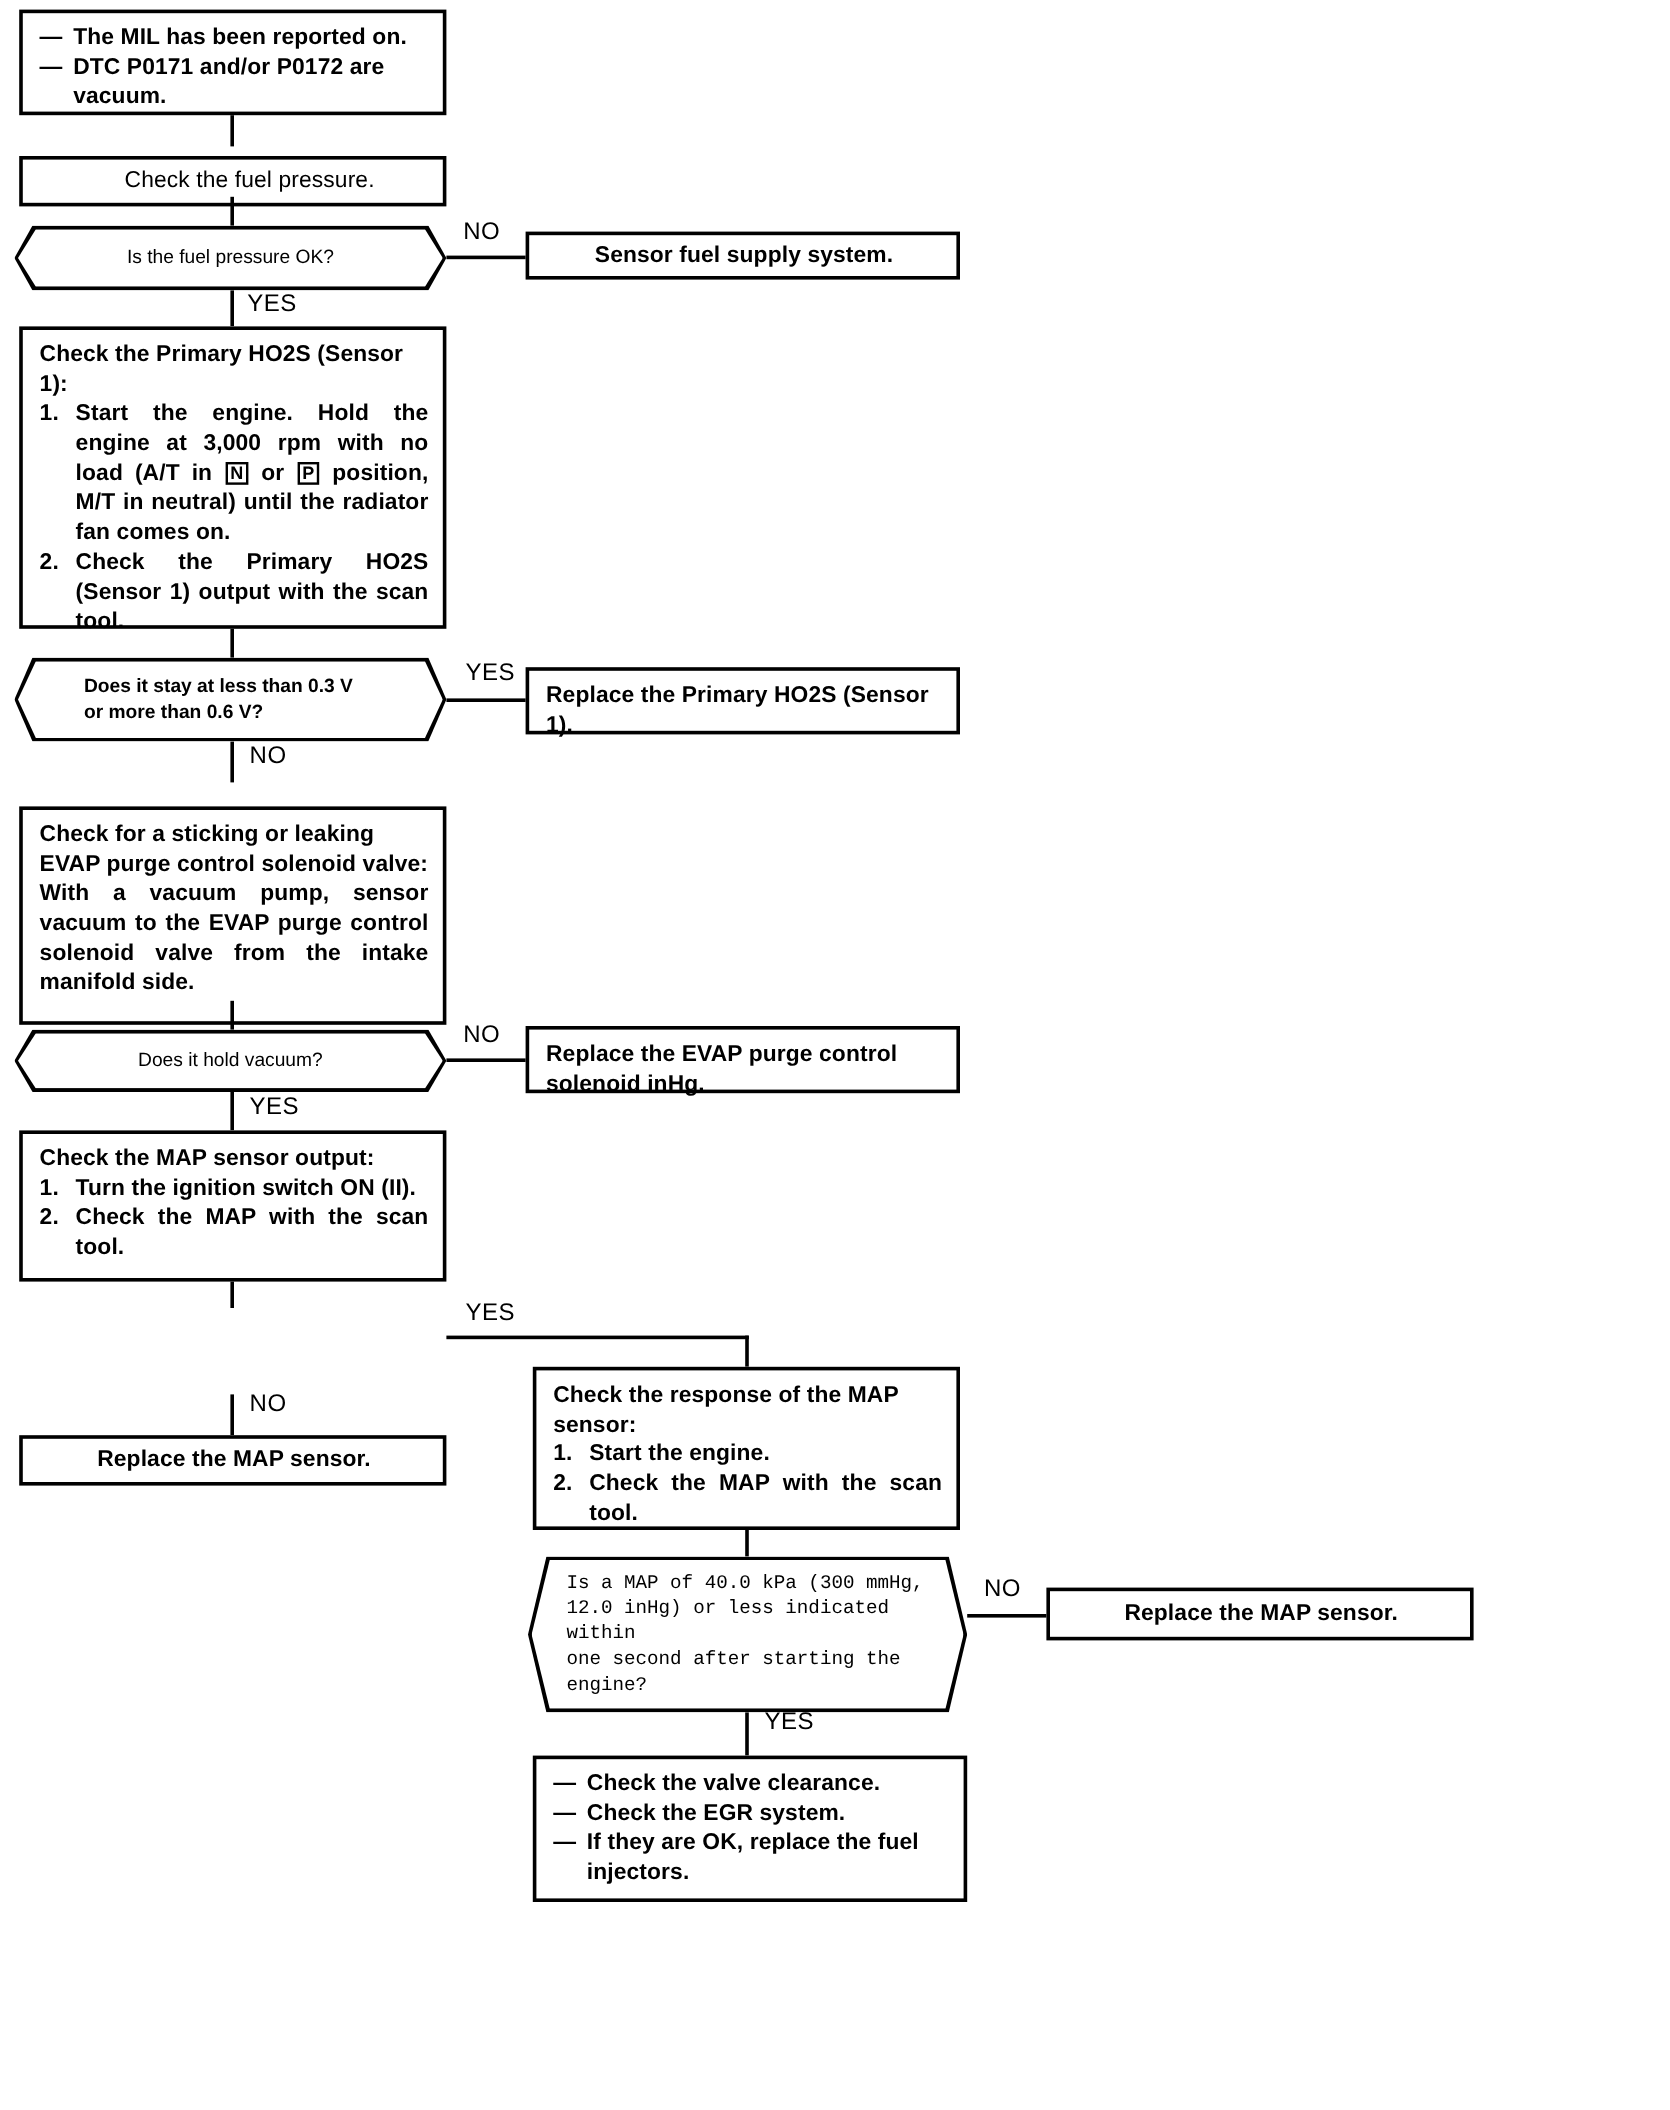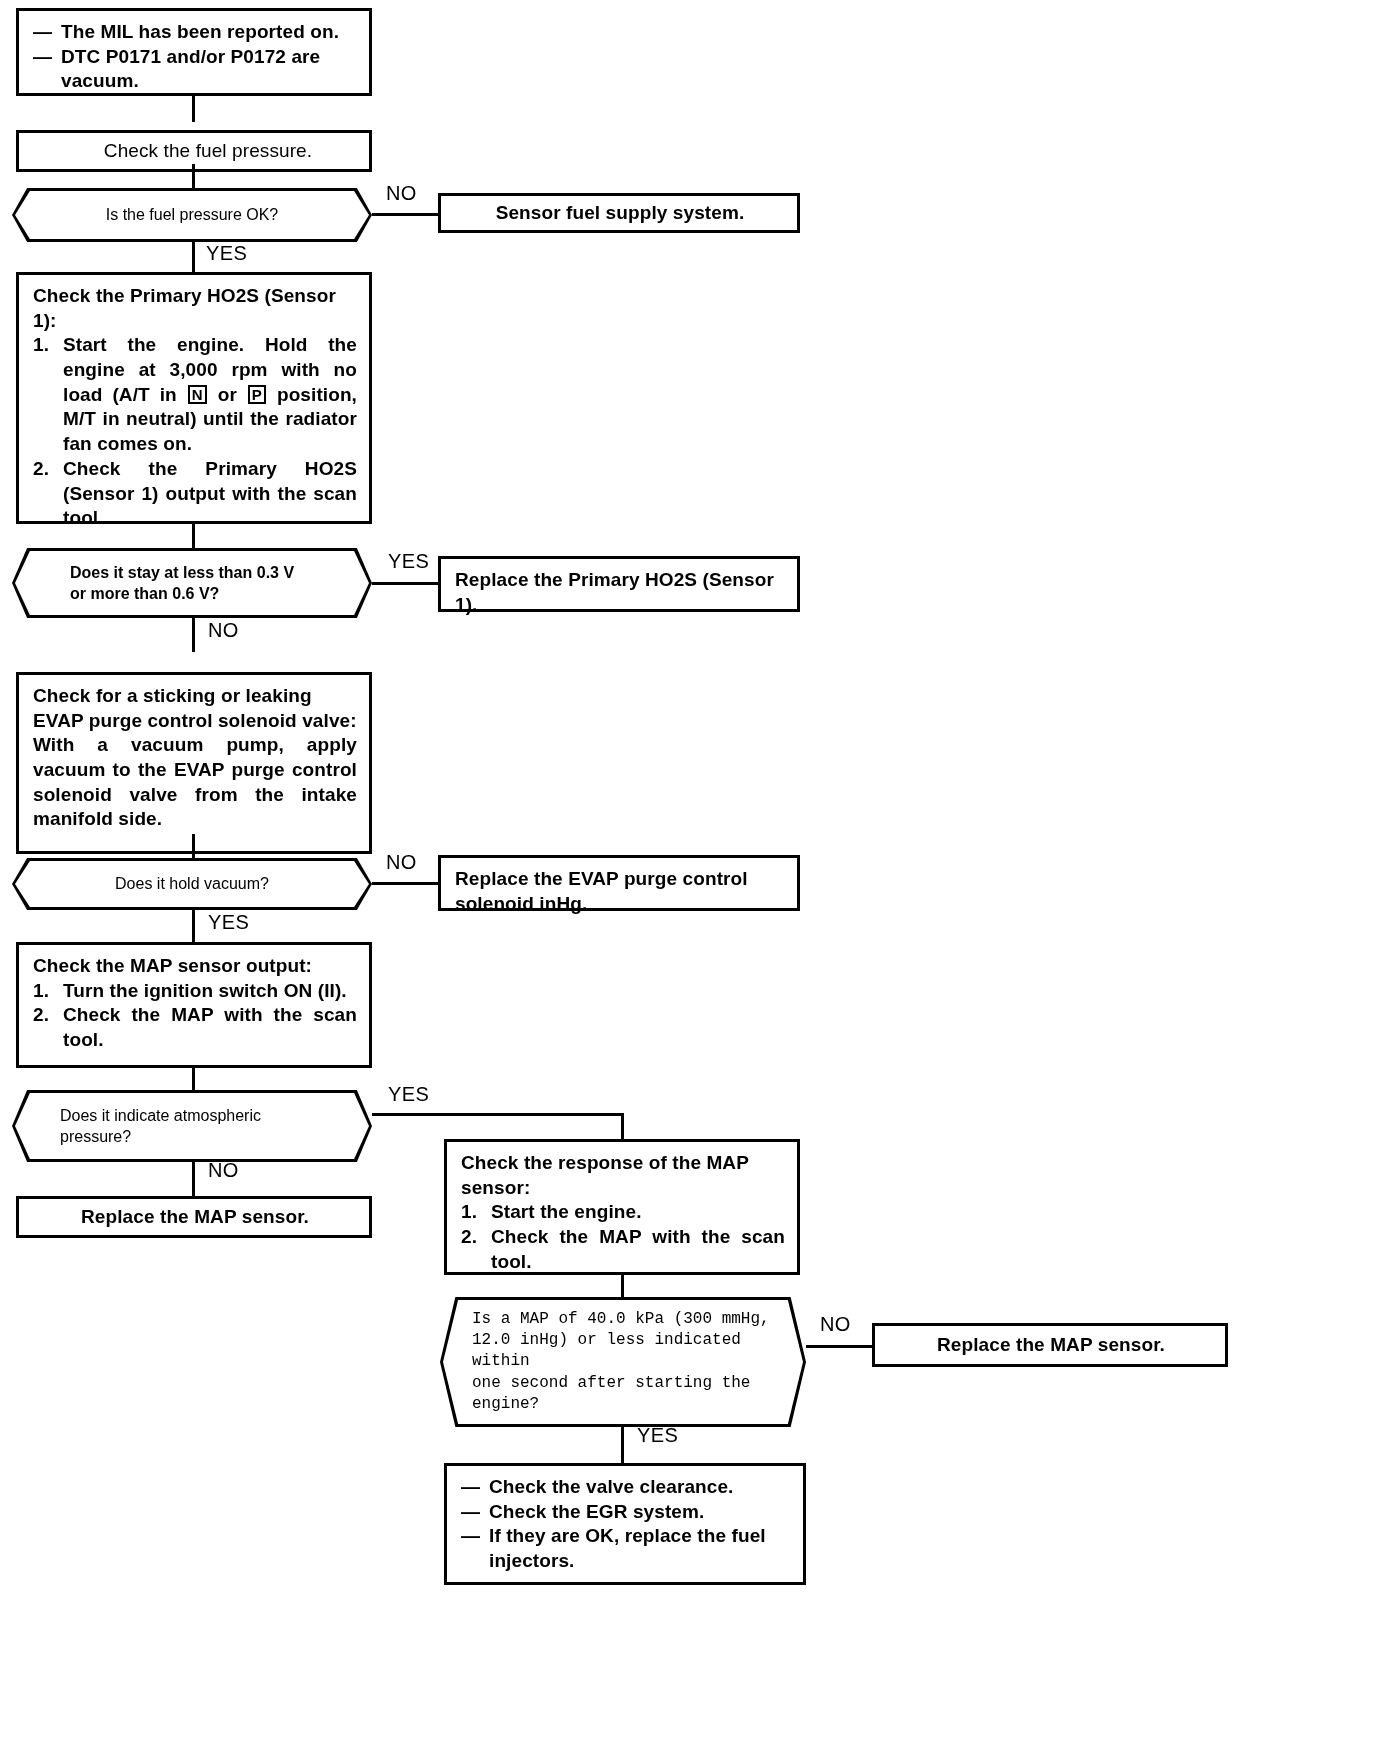--- a/index.html
+++ b/index.html
@@ -212,21 +212,21 @@
 
   <div class="node bold pad" style="left:438px; top:556px; width:362px; height:56px;">
     <span>Replace the Primary HO2S (Sensor 1).</span>
   </div>
 
   <div class="v-line" style="left:192px; top:618px; height:34px;"></div>
   <div class="branch-label" style="left:208px; top:619px;">NO</div>
 
   <div class="node pad" style="left:16px; top:652px; width:356px; height:182px;margin-top:20px;">
     <span class="hdr">Check for a sticking or leaking EVAP purge control solenoid valve:</span>
-    <span class="body-txt">With a vacuum pump, apply vacuum to the EVAP purge control solenoid valve from the intake manifold side.</span>
+    <span class="body-txt">With a vacuum pump, sensor vacuum to the EVAP purge control solenoid valve from the intake manifold side.</span>
   </div>
 
   <div class="v-line" style="left:192px; top:834px; height:24px;"></div>
 
   <div class="hex" style="left:12px; top:858px; width:360px; height:52px;">
     <div class="hex-inner"></div>
     <div class="hex-label c">Does it hold vacuum?</div>
   </div>
 
   <div class="h-line" style="left:372px; top:882px; width:68px;"></div>
@@ -248,27 +248,20 @@
       </div>
       <div class="step">
         <span class="step-num">2.</span>
         <span class="step-txt">Check the MAP with the scan tool.</span>
       </div>
     </div>
   </div>
 
   <div class="v-line" style="left:192px; top:1068px; height:22px;"></div>
 
-  <div class="hex" style="left:12px; top:1090px; width:360px; height:72px;">
-    <div class="hex-inner"></div>
-    <div class="hex-label l" style="padding-left:48px;">
-      <div>Does it indicate atmospheric</div>
-      <div>pressure?</div>
-    </div>
-  </div>
 
   <div class="h-line" style="left:372px; top:1113px; width:252px;"></div>
   <div class="branch-label" style="left:388px; top:1083px;">YES</div>
   <div class="v-line" style="left:621px; top:1113px; height:26px;"></div>
 
   <div class="v-line" style="left:192px; top:1162px; height:34px;"></div>
   <div class="branch-label" style="left:208px; top:1159px;">NO</div>
 
   <div class="node bold pad center-text" style="left:16px; top:1196px; width:356px; height:42px;">
     <span>Replace the MAP sensor.</span>

